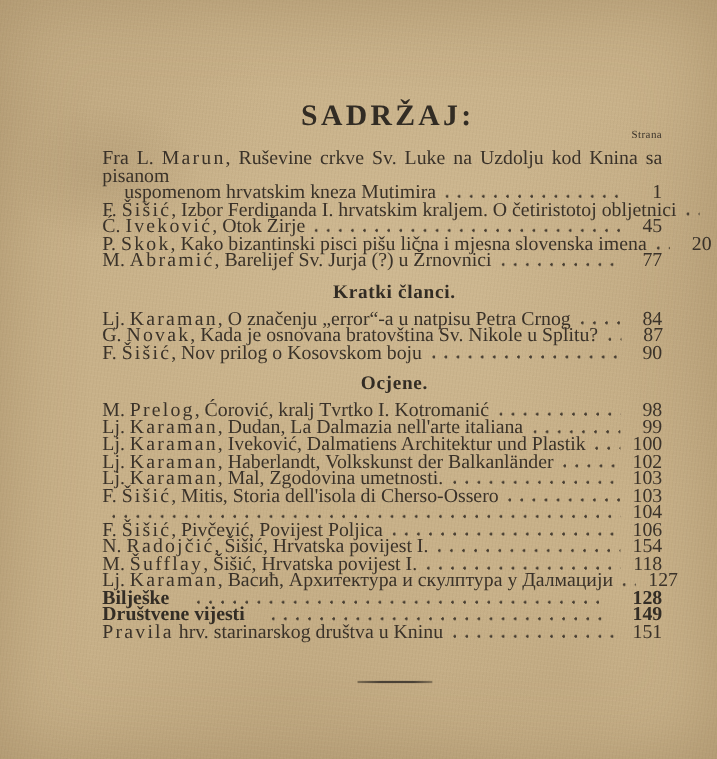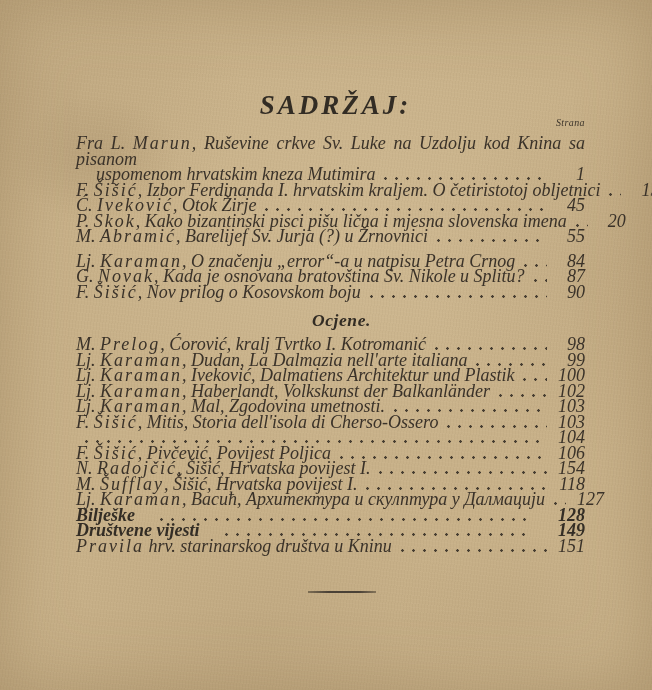--- a/index.html
+++ b/index.html
@@ -20,23 +20,22 @@
       radial-gradient(ellipse 260px 180px at 10% 15%, rgba(133,106,70,0.10), transparent 70%),
       radial-gradient(ellipse 220px 260px at 90% 40%, rgba(133,106,70,0.09), transparent 70%),
       radial-gradient(ellipse 320px 200px at 40% 92%, rgba(125,98,62,0.10), transparent 72%),
       radial-gradient(ellipse 380px 300px at 55% 35%, rgba(238,222,188,0.16), transparent 75%),
       radial-gradient(ellipse 160px 110px at 78% 88%, rgba(122,96,60,0.08), transparent 70%);
     box-shadow: inset 0 0 75px rgba(108,83,48,0.30);
     color: #3a3229;
   }
   .content {
     position: absolute;
-    left: 76px; top: 0;
+    left: 93px; top: 0;
     width: 509px;
-    font-style: italic;
   }
   .title {
     padding-top: 90px;
     text-align: center;
     font-weight: bold;
     font-size: 27px;
     line-height: 30px;
     letter-spacing: 3px;
     color: #322c24;
     text-indent: 10px;
@@ -130,24 +129,25 @@
             <span class="pg">45</span>
           </div>
           <div class="entry-line">
             <span class="entry-text"><span>P. </span><span class="spaced">Skok</span><span>, Kako bizantinski pisci pišu lična i mjesna slovenska imena</span></span>
             <span class="dots"></span>
             <span class="pg">20</span>
           </div>
           <div class="entry-line">
             <span class="entry-text"><span>M. </span><span class="spaced">Abramić</span><span>, Barelijef Sv. Jurja (?) u Žrnovnici</span></span>
             <span class="dots"></span>
-            <span class="pg">55</span>
+            <span class="pg">77</span>
           </div>
         </div>
         <div class="toc-section">
+          <div class="section-heading">Kratki članci.</div>
           <div class="entry-line">
             <span class="entry-text"><span>Lj. </span><span class="spaced">Karaman</span><span>, O značenju „error“-a u natpisu Petra Crnog</span></span>
             <span class="dots"></span>
             <span class="pg">84</span>
           </div>
           <div class="entry-line">
             <span class="entry-text"><span>G. </span><span class="spaced">Novak</span><span>, Kada je osnovana bratovština Sv. Nikole u Splitu?</span></span>
             <span class="dots"></span>
             <span class="pg">87</span>
           </div>

